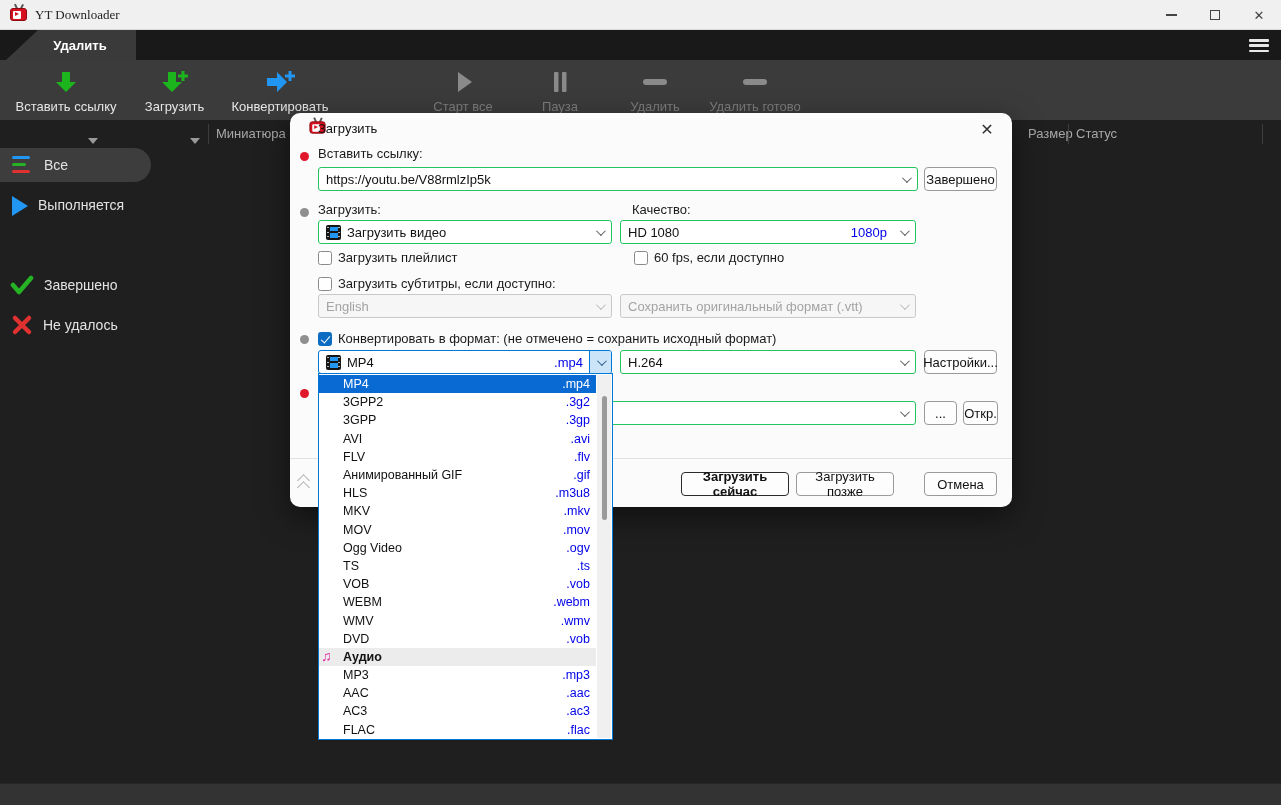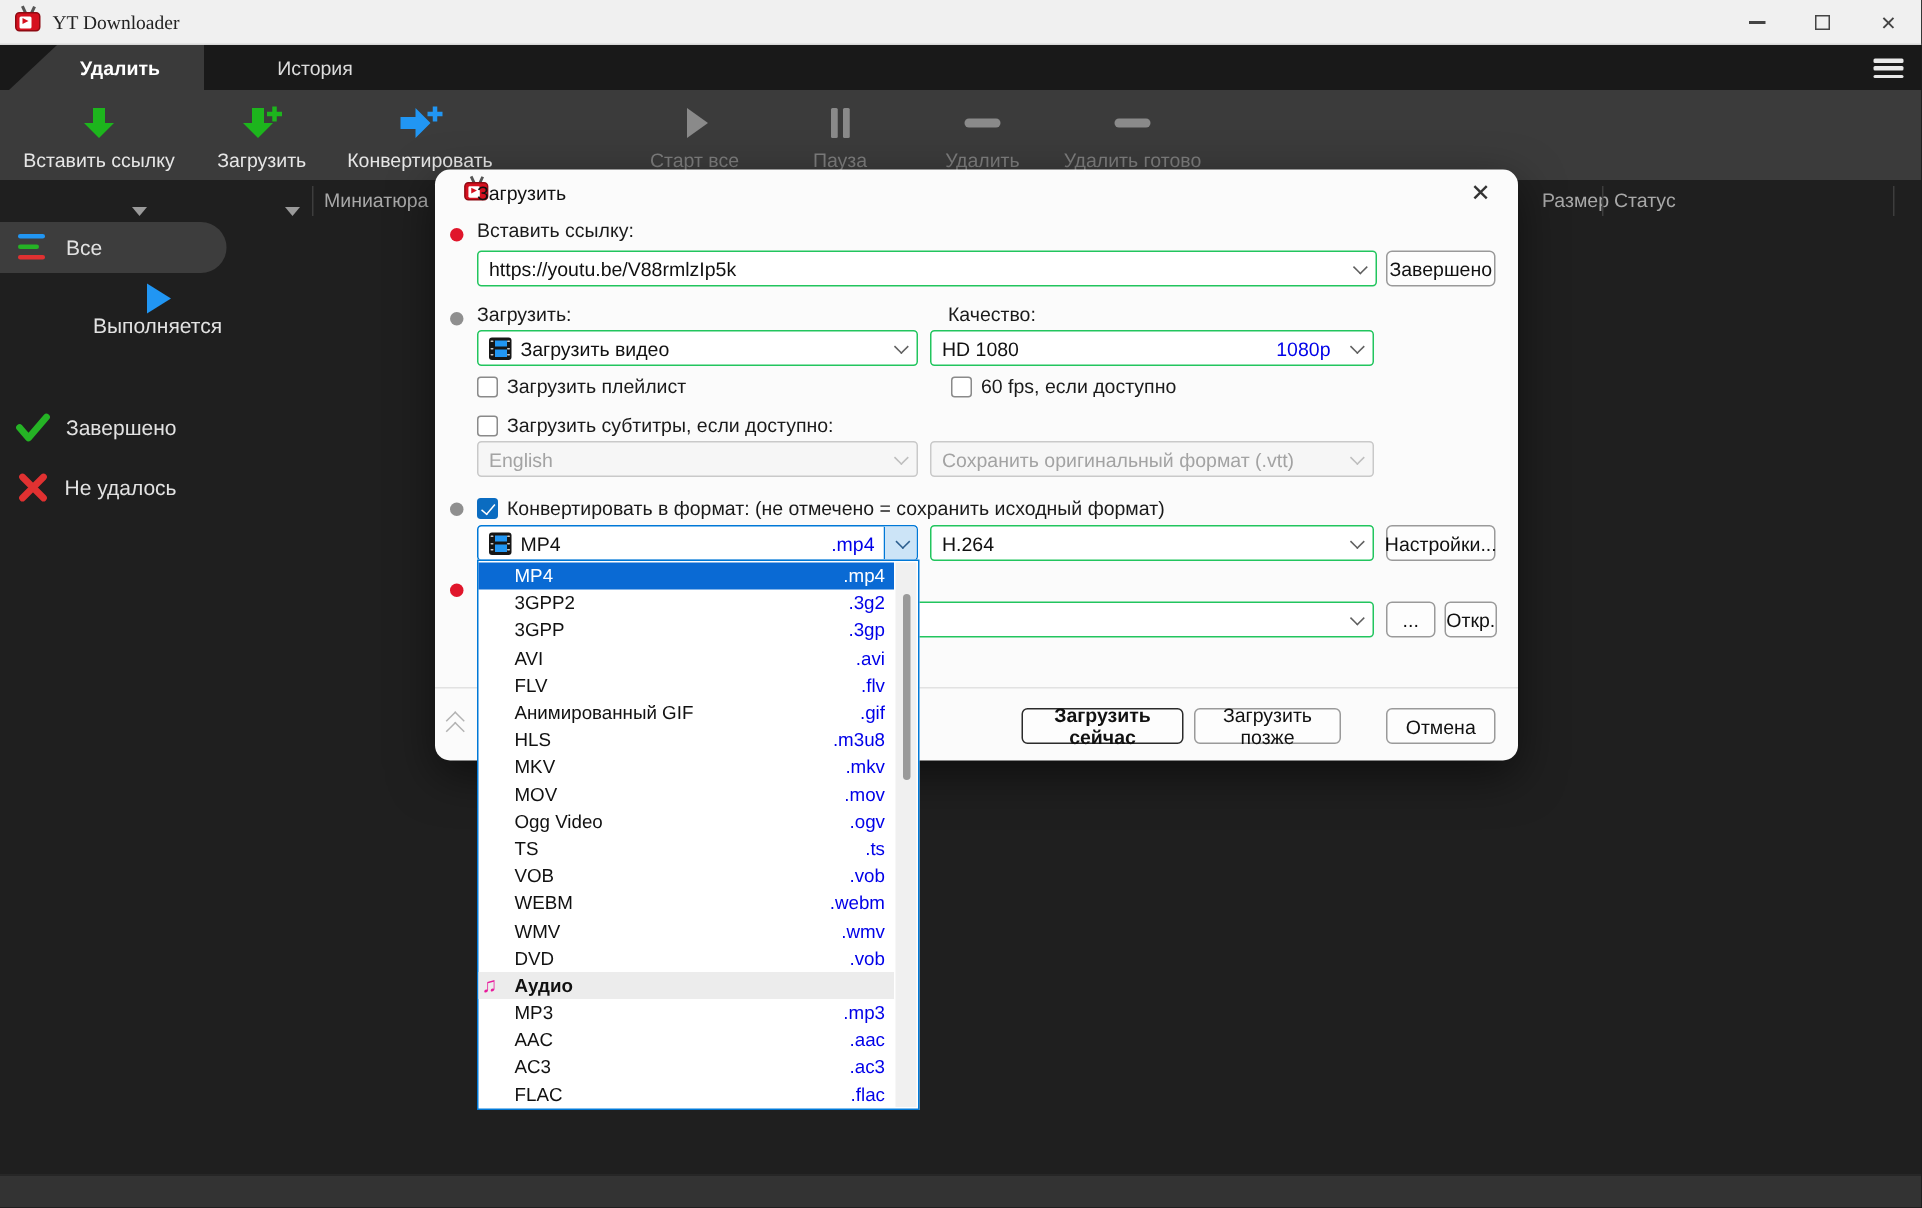--- a/index.html
+++ b/index.html
@@ -135,21 +135,20 @@
           <span class="sq"></span>
         </div>
       <div class="win-btn">✕</div>
     </div>
   </div>
 
   <div class="tabbar">
     <div class="tab-active">
         <span>Удалить</span>
       </div>
-    <div class="tab-plain">История</div>
     <div class="hamburger">
         <i></i>
         <i></i>
         <i></i>
       </div>
   </div>
 
   <div class="toolbar">
     <div class="tb-btn" style="left:6px; width:120px;text-align:center;">
       <svg class="tb-ico" viewBox="0 0 34 28">
@@ -222,21 +221,21 @@
 
   <div class="side-pill"></div>
   <div class="side-item" style="top:148px;">
     <span class="ico-cell ico-all">
         <i></i>
         <i></i>
         <i></i>
       </span>
     <span class="txt">Все</span>
   </div>
-  <div class="side-item" style="top:188px;flex-direction:column;">
+  <div class="side-item" style="top:188px;">
     <span class="ico-play"></span>
     <span class="txt">Выполняется</span>
   </div>
   <div class="side-item" style="top:268px;">
     <svg width="24" height="22" style="margin-left:10px;flex:none;" viewBox="0 0 24 22">
         <path d="M3 11l6 7L21 4" stroke="#25b325" stroke-width="4.5" fill="none" stroke-linecap="round" stroke-linejoin="round"></path>
       </svg>
     <span class="txt">Завершено</span>
   </div>
   <div class="side-item" style="top:308px;">

